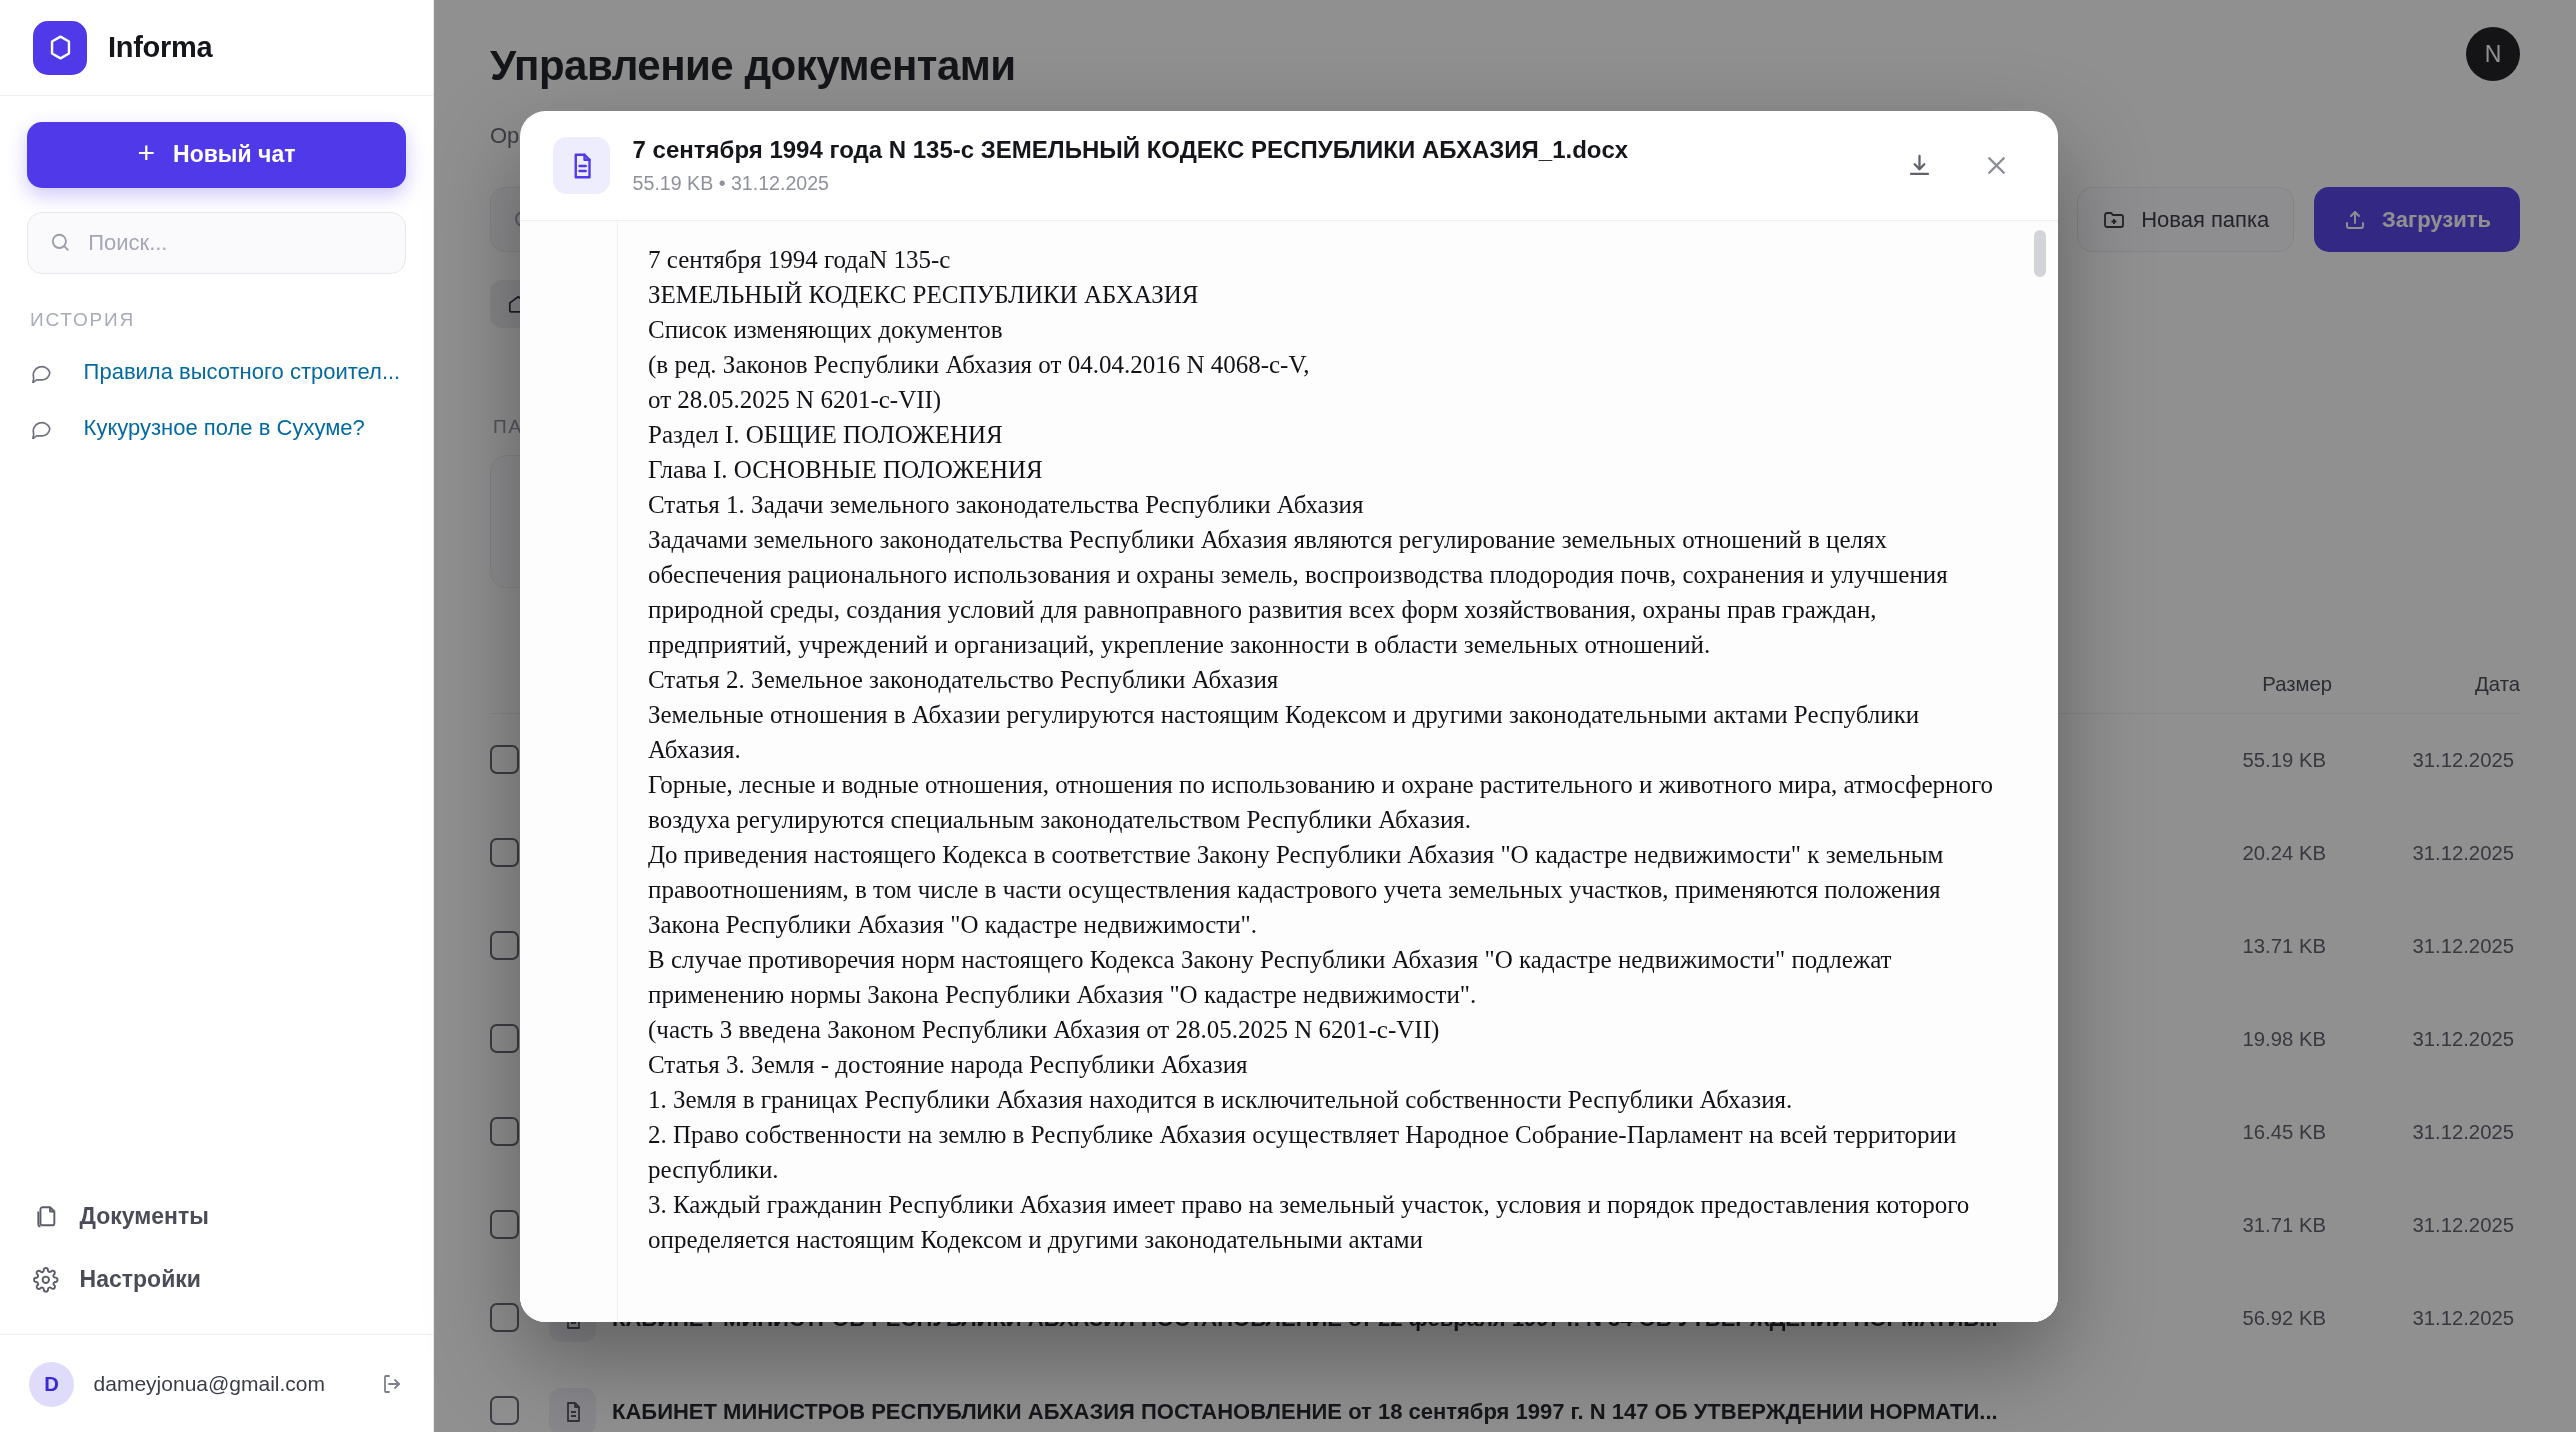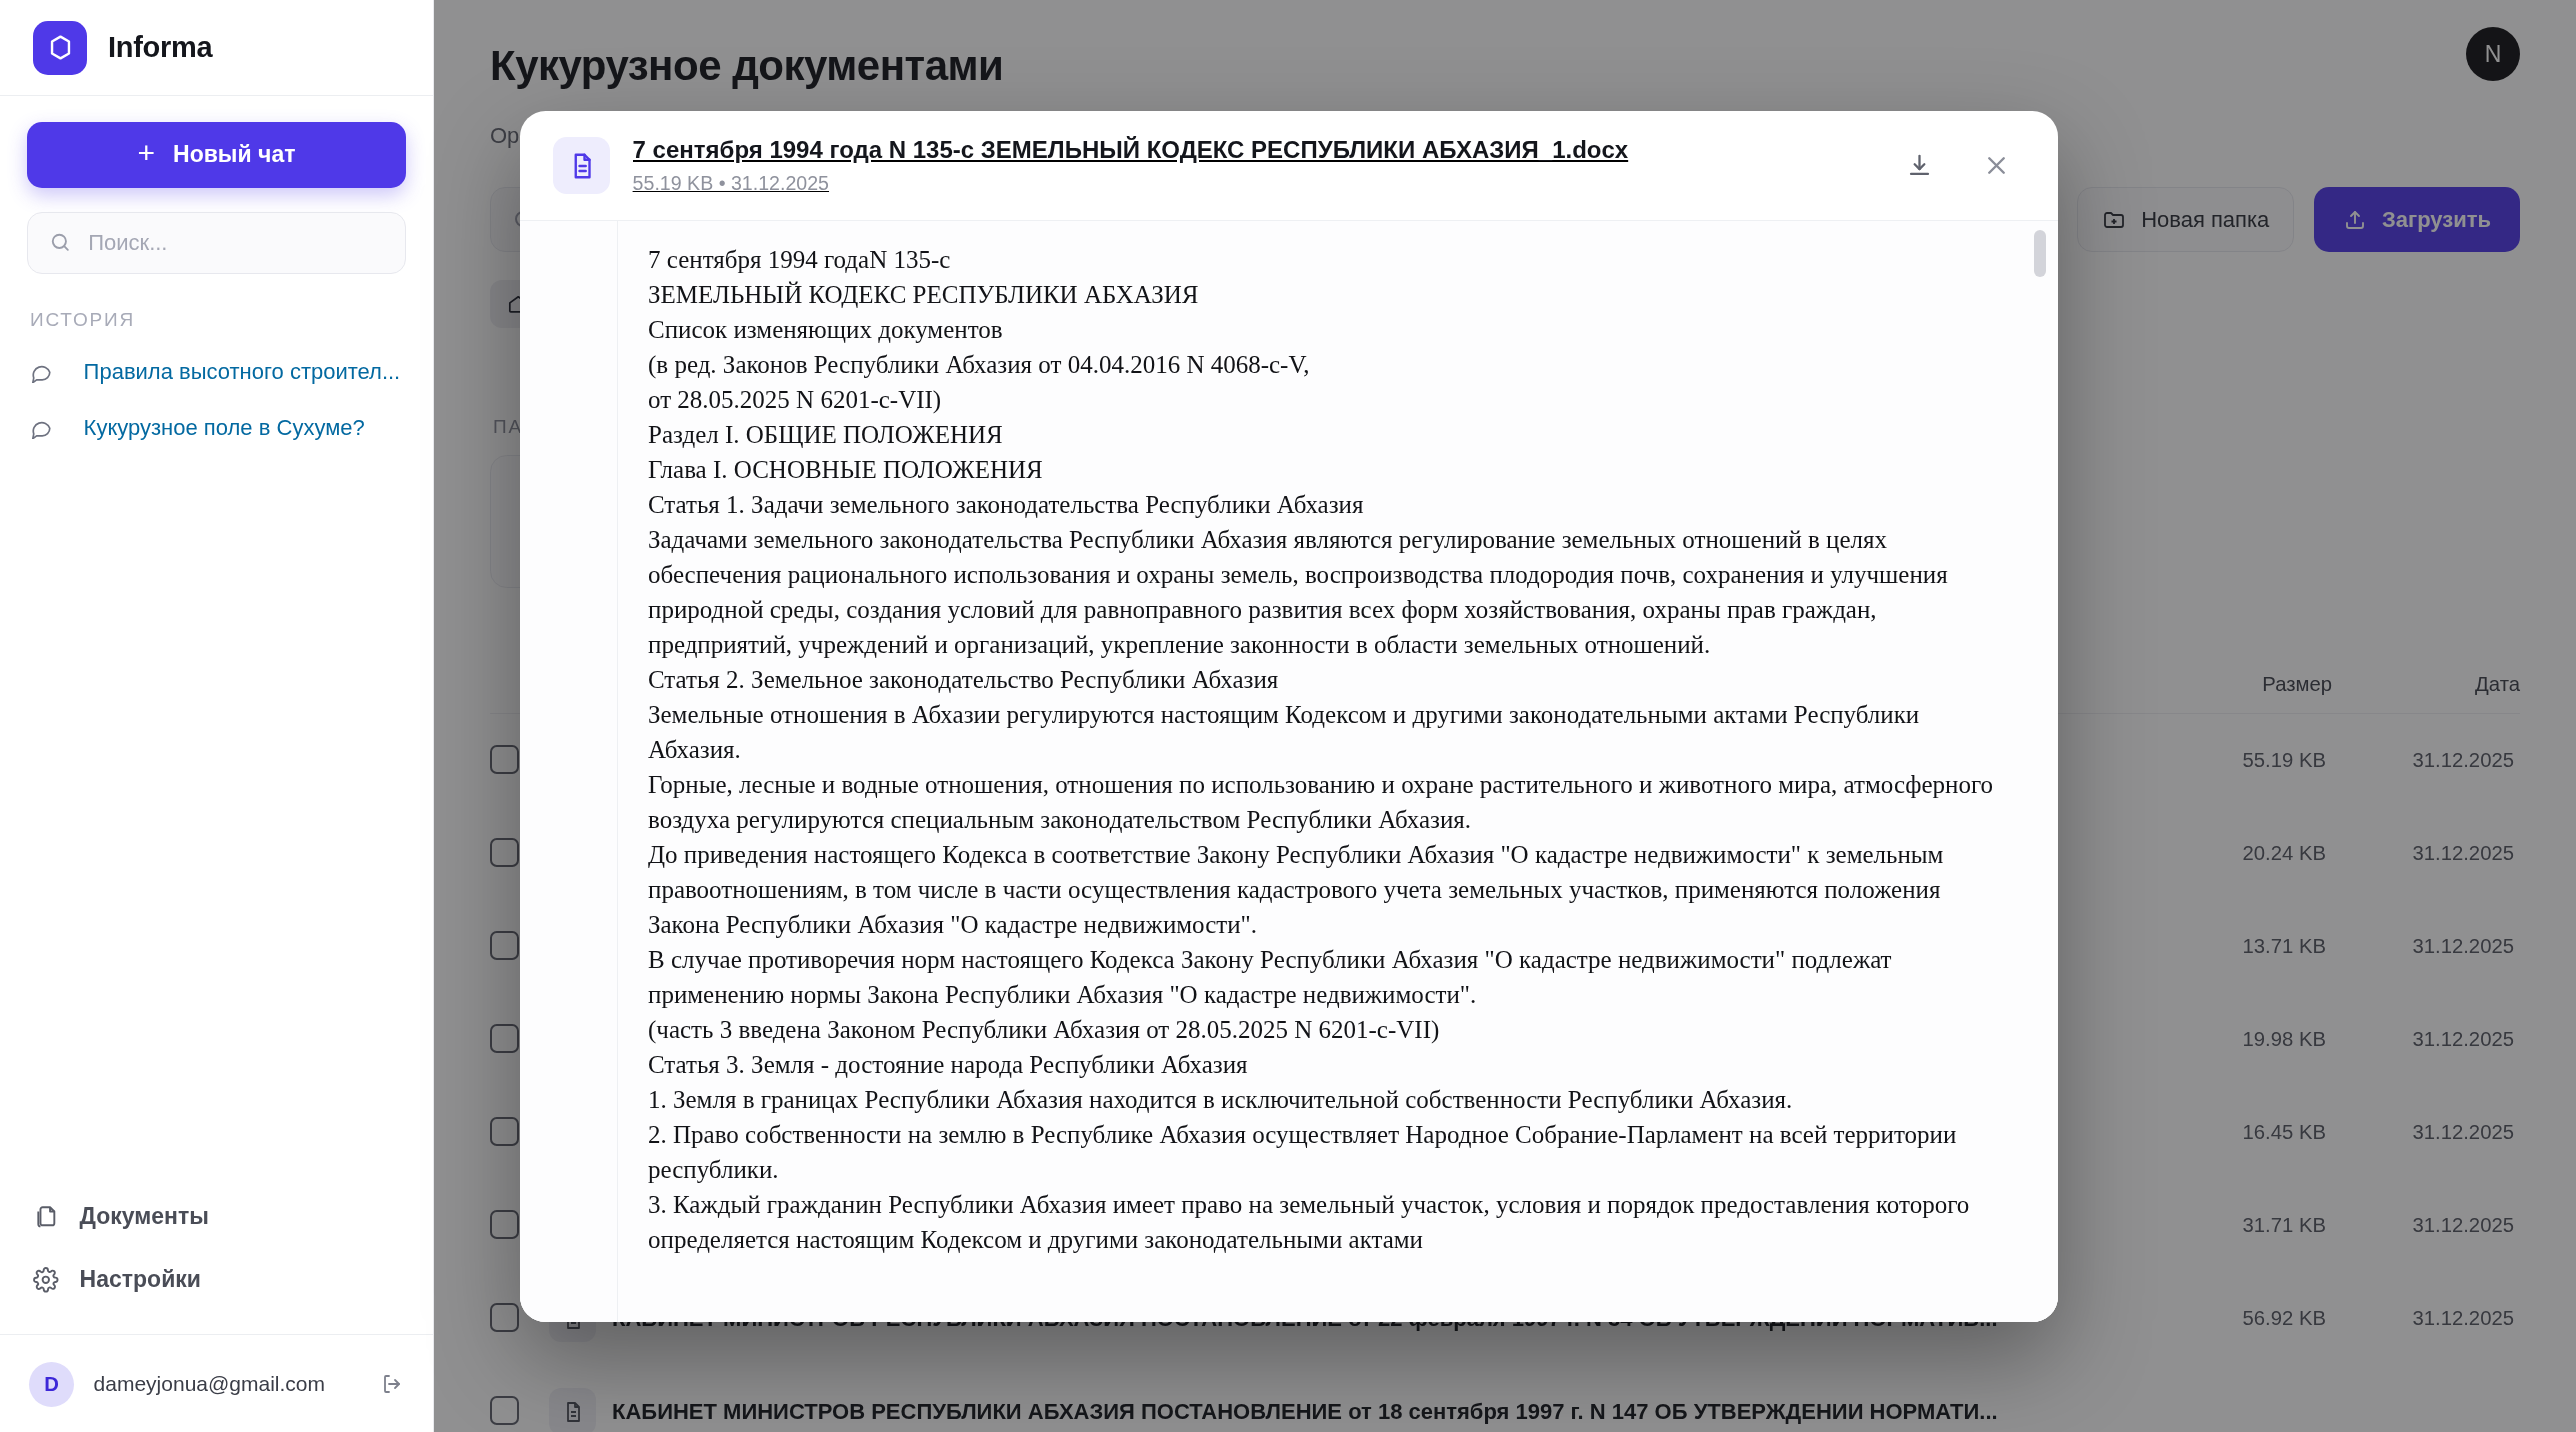--- a/index.html
+++ b/index.html
@@ -178,21 +178,21 @@
   .modal {
     position: absolute;
     left: 520px; top: 111px; width: 1538px; height: 1211px;
     background: #ffffff; border-radius: 25.6px;
     box-shadow: 0 36px 90px rgba(0,0,0,.34);
     z-index: 30; display: flex; flex-direction: column; overflow: hidden;
   }
   .modal-head {
     height: 110px; flex: 0 0 auto;
     display: flex; align-items: center; gap: 22.6px;
-    padding: 0 35px 0 33px; border-bottom: 1.5px solid #eef0f3; text-decoration: underline;
+    padding: 0 35px 0 33px; border-bottom: 1.5px solid #eef0f3;
   }
   .mh-chip {
     width: 57px; height: 57px; border-radius: 13.6px; background: #eeedfd;
     display: flex; align-items: center; justify-content: center; flex: 0 0 auto;
   }
   .mh-texts { flex: 1 1 auto; min-width: 0; }
   .mh-title {
     font-size: 24px; font-weight: 700; color: #14161c;
     white-space: nowrap; overflow: hidden; text-overflow: ellipsis;
   }
@@ -310,21 +310,21 @@
             <path d="M9 4H6a1 1 0 0 0-1 1v14a1 1 0 0 0 1 1h3"></path>
             <path d="M15 8l4 4-4 4"></path>
             <path d="M19 12H9"></path>
           </svg>
       </span>
     </div>
   </aside>
 
   <div class="main-wrap">
     <main class="main">
-      <h1 class="page-title">Кукурузное документами</h1>
+      <h1 class="page-title">Управление документами</h1>
       <div class="breadcrumb-row">
         <span>Организация</span>
       </div>
 
       <div class="avatar-top">N</div>
 
       <div class="toolbar">
         <div class="tb-search">
           <span>
             <svg width="24" height="24" viewBox="0 0 24 24" fill="none" stroke="#9b9eab" stroke-width="2" stroke-linecap="round">

